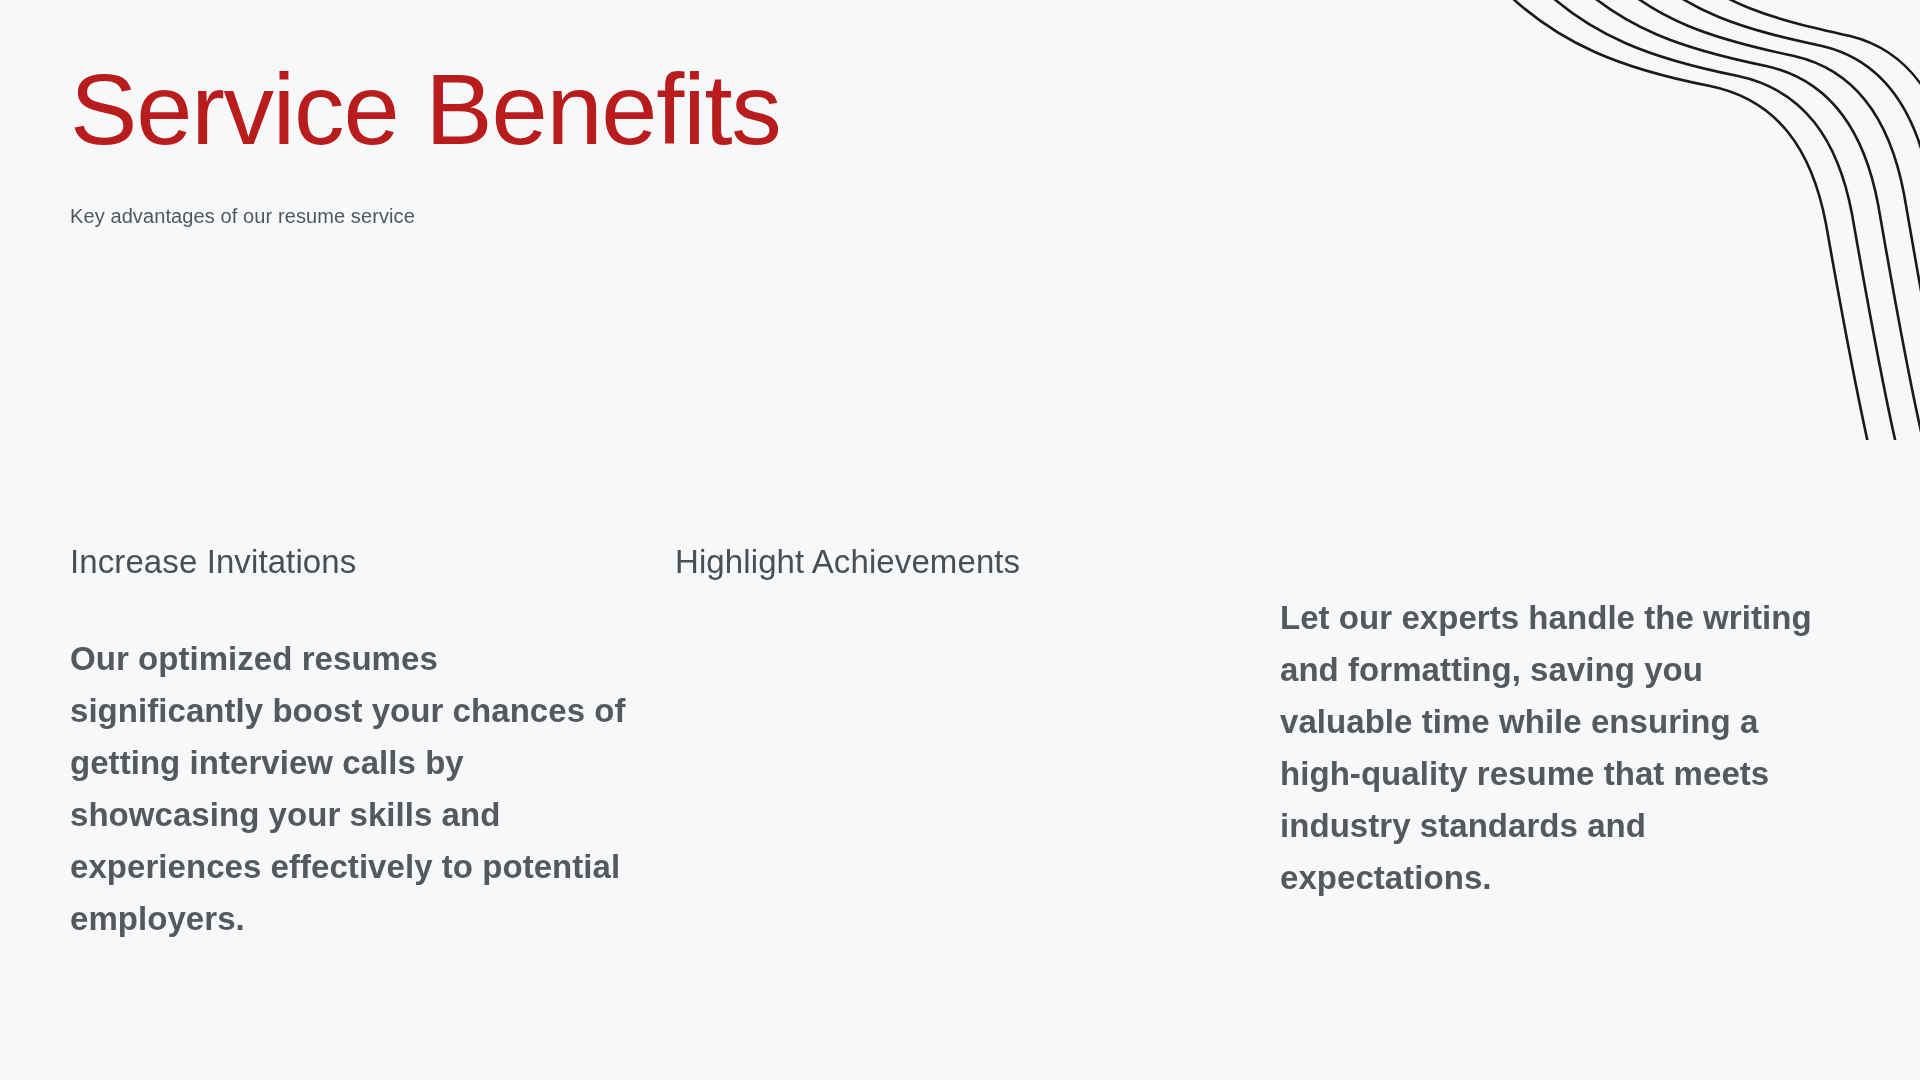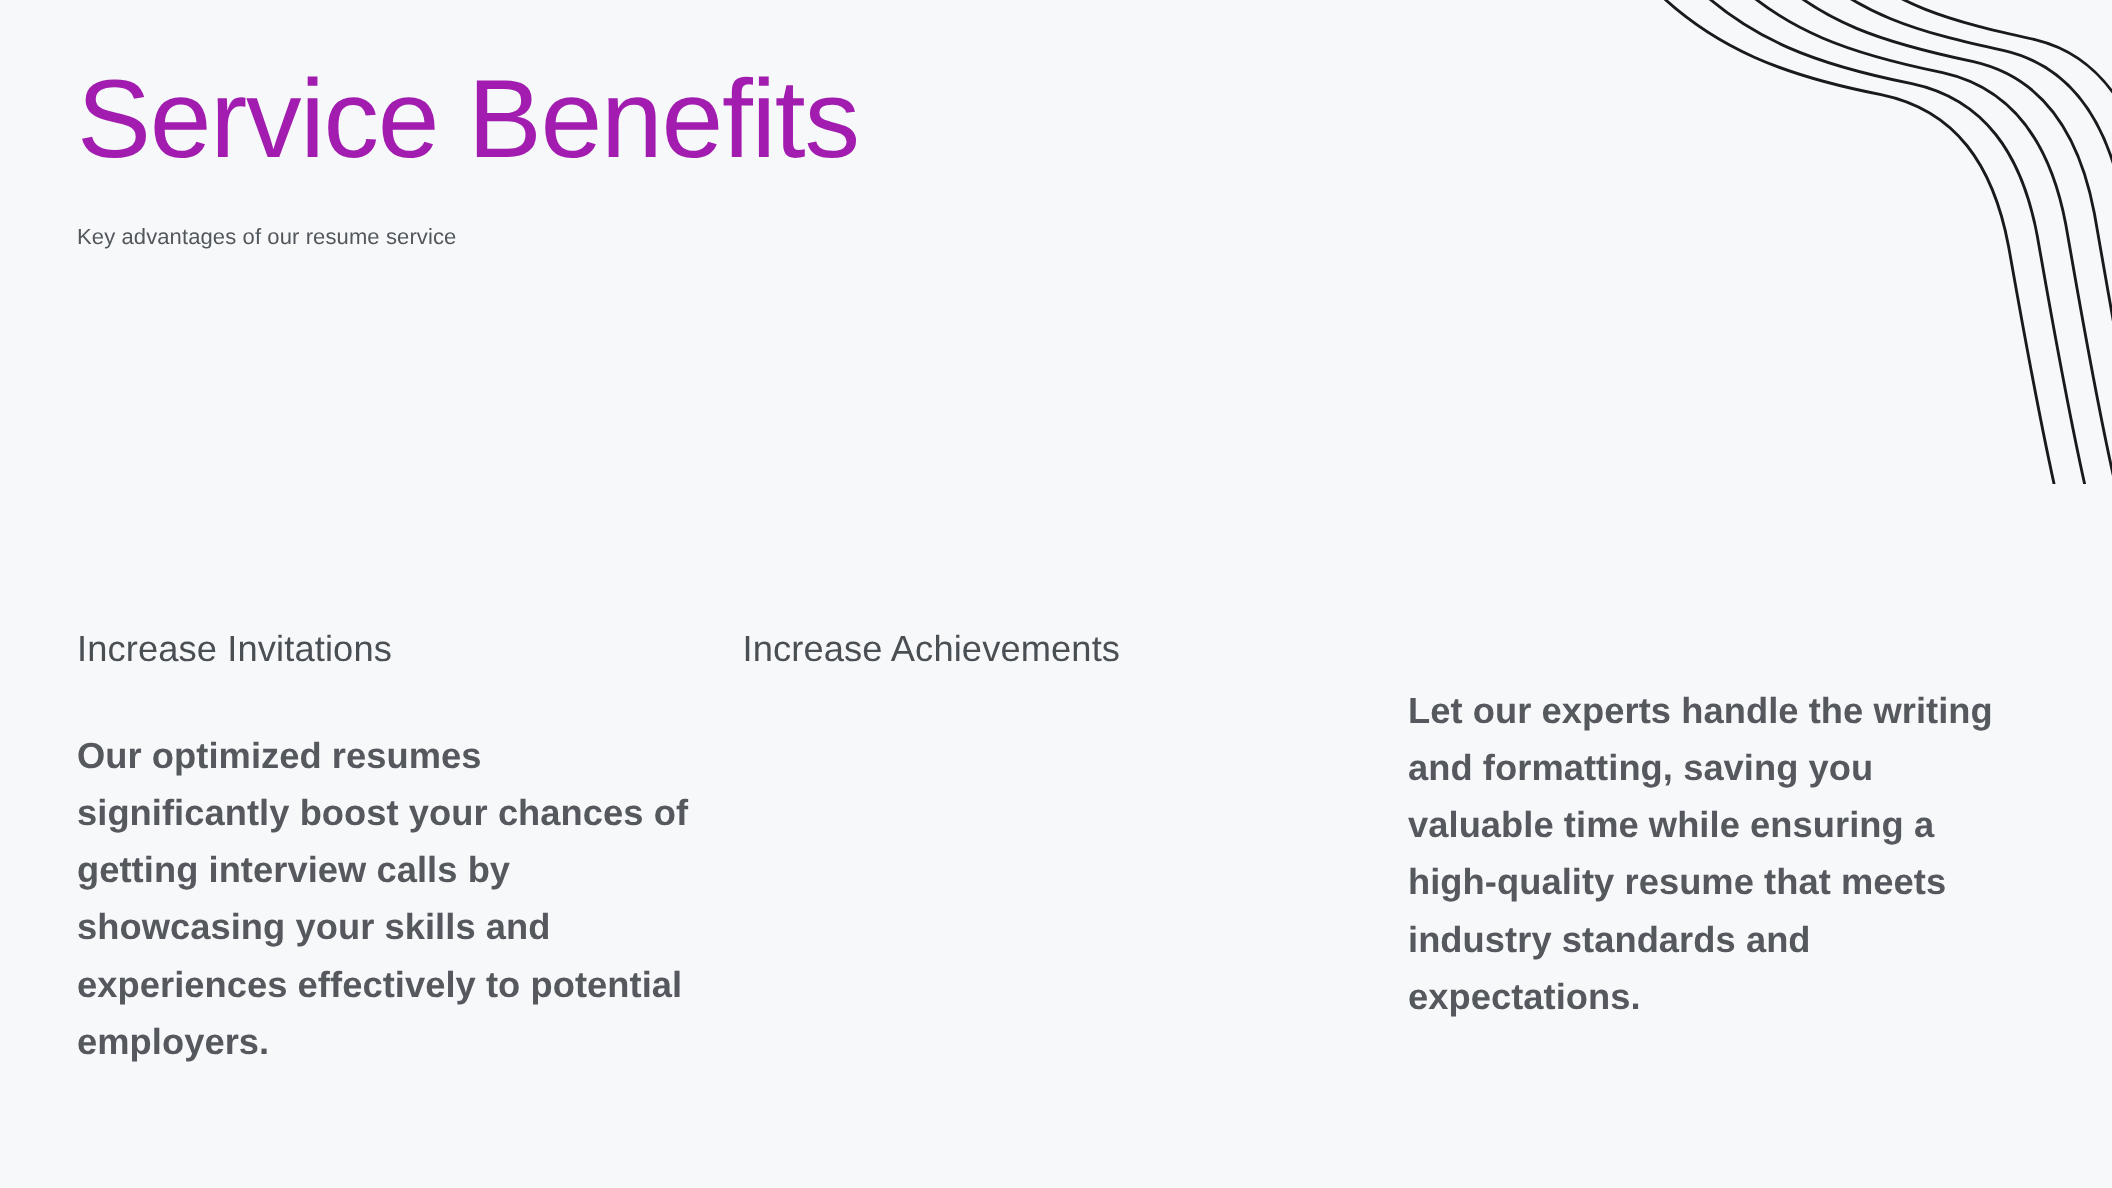--- a/index.html
+++ b/index.html
@@ -33,21 +33,21 @@
     left:70px;
     top:56px;
     width:1100px;
   }
 
   #page-title {
     font-size:101px;
     line-height:1.06;
     font-weight:400;
     letter-spacing:-1.2px;
-    color:#a21caf;
+    color:#b91c1c;
     white-space:nowrap;
   }
 
   #page-subtitle {
     margin-top:40px;
     font-size:20px;
     line-height:1.3;
     font-weight:400;
     color:#52575c;
     letter-spacing:0.1px;
@@ -56,21 +56,21 @@
   
   #benefits-grid {
     position:absolute;
     left:70px;
     top:541px;
     width:1780px;
     display:grid;
     grid-template-columns:560px 45px 560px 45px 560px;
   }
 
-  .benefit-column { grid-row:1;margin-top:28px; }
+  .benefit-column { grid-row:1; }
   .benefit-column.col-1 { grid-column:1; }
   .benefit-column.col-2 { grid-column:3; }
   .benefit-column.col-3 { grid-column:5; }
 
   .benefit-title {
     font-size:33px;
     line-height:1.25;
     font-weight:400;
     color:#4a4f54;
     letter-spacing:0.1px;
@@ -108,20 +108,20 @@
 </div>
 
 <div id="benefits-grid">
 
   <div class="benefit-column col-1">
     <h2 class="benefit-title">Increase Invitations</h2>
     <p class="benefit-body">Our optimized resumes significantly boost your chances of getting interview calls by showcasing your skills and experiences effectively to potential employers.</p>
   </div>
 
   <div class="benefit-column col-2">
-    <h2 class="benefit-title">Increase Achievements</h2>
+    <h2 class="benefit-title">Highlight Achievements</h2>
   </div>
 
   <div class="benefit-column col-3">
     <p class="benefit-body">Let our experts handle the writing and formatting, saving you valuable time while ensuring a high-quality resume that meets industry standards and expectations.</p>
   </div>
 
 </div>
 
 </body></html>

